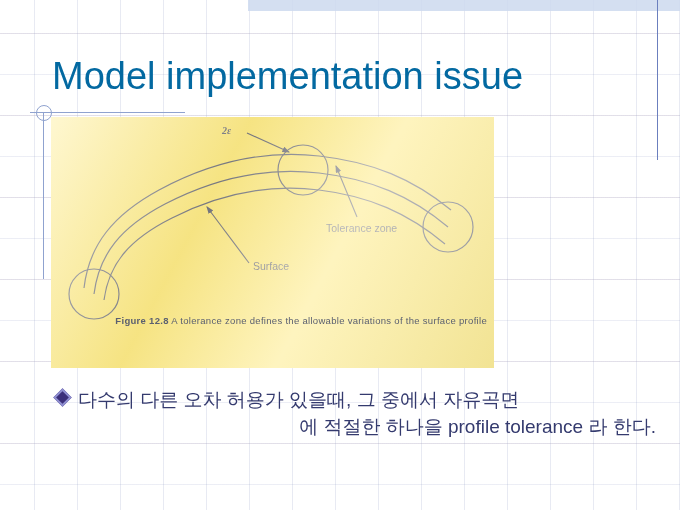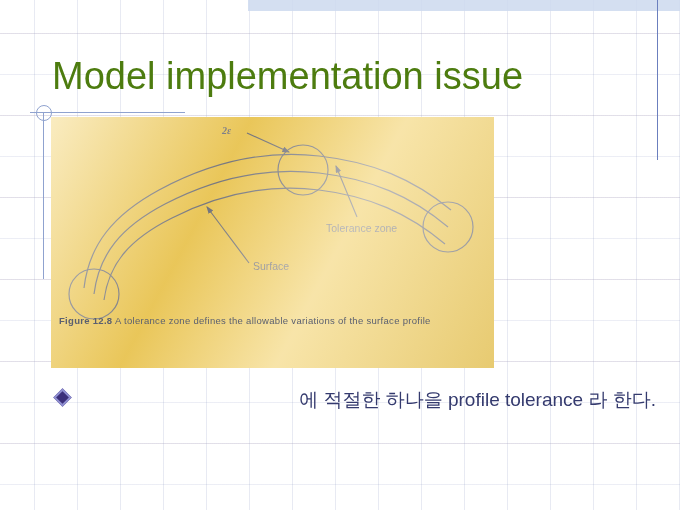--- a/index.html
+++ b/index.html
@@ -96,35 +96,36 @@
     background: transparent;
   }
 
   
   .title {
     position: absolute;
     left: 52px;
     top: 55px;
     font-size: 38px;
     font-weight: 400;
-    color: #4d7c0f;
+    color: #0369a1;
     letter-spacing: 0px;
     white-space: nowrap;
     font-family: "Liberation Sans", sans-serif;
   }
 
   
   .figure-panel {
     position: absolute;
     left: 51px;
     top: 117px;
     width: 443px;
     height: 251px;
-    background: #eab308;
+    background: #fde047;
     overflow: hidden;
+    text-align: right;
   }
   .figure-panel .scan-tint {
     position: absolute;
     left: 0; top: 0;
     width: 100%; height: 100%;
     background:
       linear-gradient(118deg, rgba(255,255,255,0.75) 0%, rgba(232,234,241,0.35) 35%,
                       rgba(255,255,255,0.65) 62%, rgba(228,231,240,0.45) 100%);
     pointer-events: none;
   }
@@ -230,17 +231,18 @@
 
     <div class="fig-caption">
       <span class="figno">Figure 12.8</span>
       <span>A tolerance zone defines the allowable variations of the surface profile</span>
     </div>
   </div>
 
   <div class="bullet-block">
     <span class="bullet-diamond"></span>
     <span class="bullet-text">
+      <span>다수의 다른 오차 허용가 있을때, 그 중에서 자유곡면</span>
       <span class="line2">에 적절한 하나을 profile tolerance 라 한다.</span>
     </span>
   </div>
 
 </div>
 
 </body></html>

